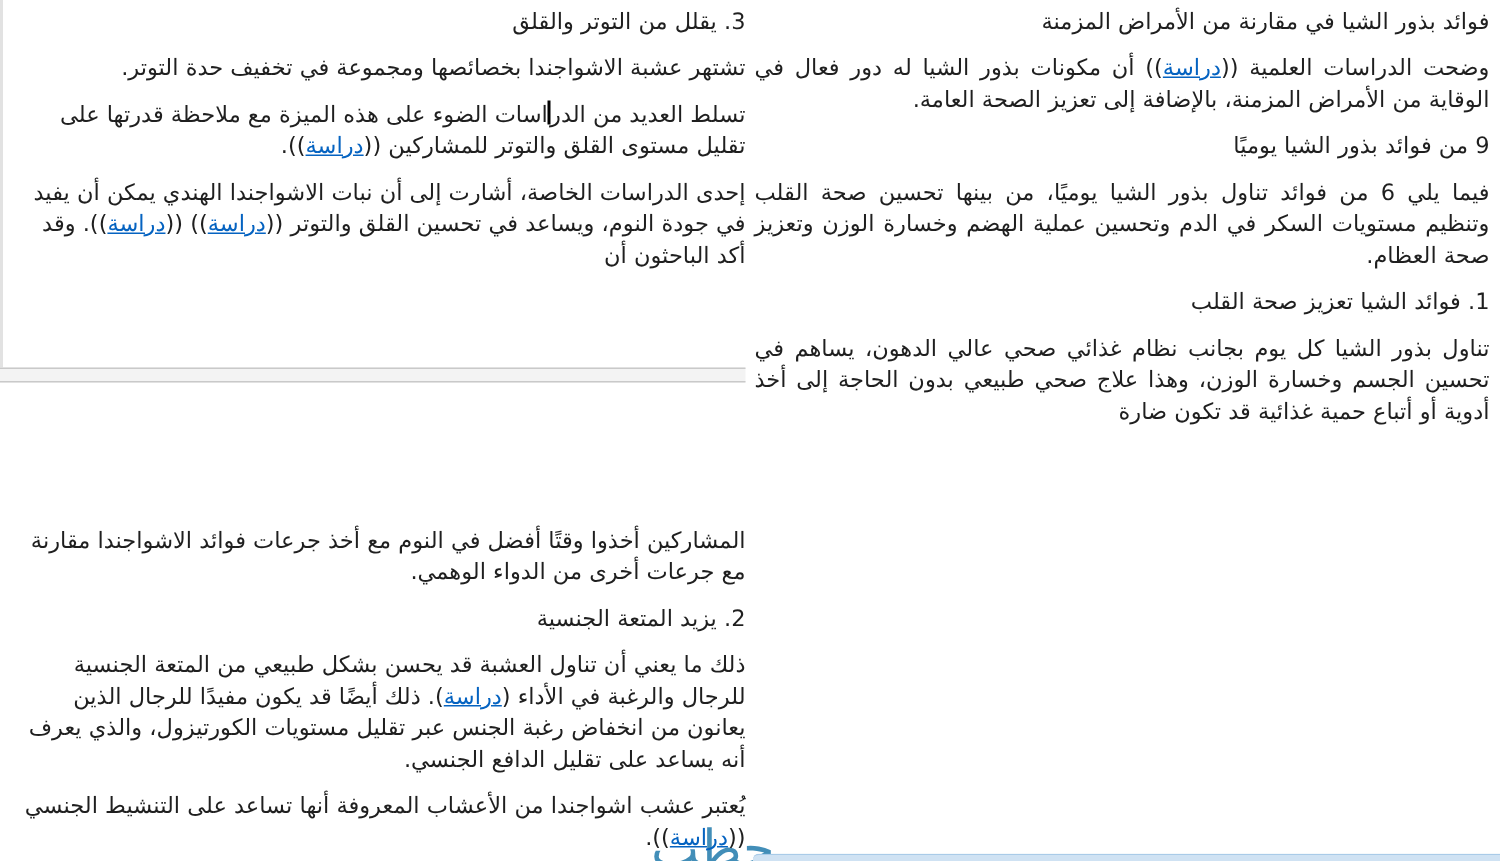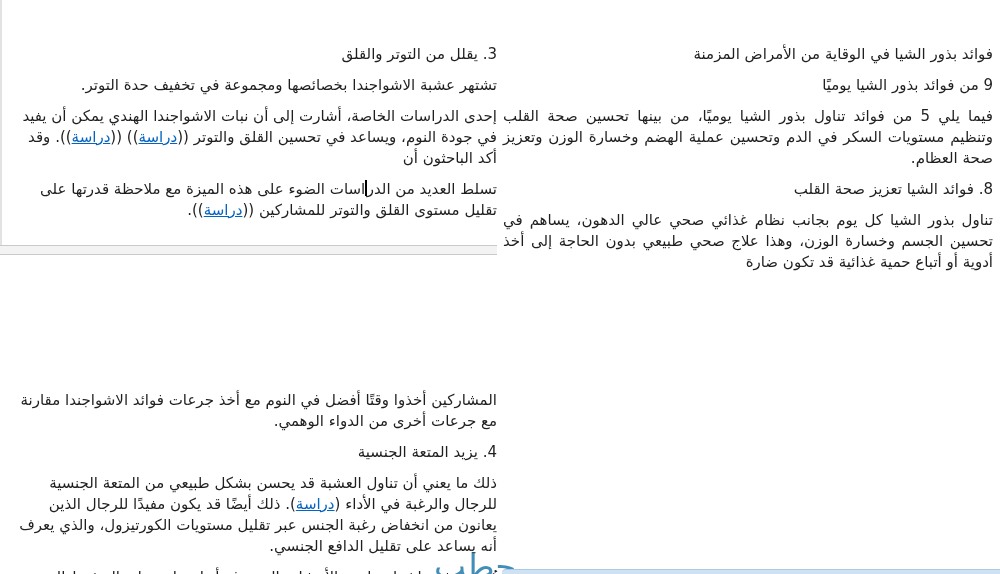--- a/index.html
+++ b/index.html
@@ -1,21 +1,21 @@
 <!DOCTYPE html>
 <html lang="ar"><head>
 <meta charset="utf-8">
 <style>
   html,body{margin:0;padding:0;}
   body{
     width:1000px;height:574px;position:relative;overflow:hidden;
     background:#ffffff;color:#1f1f1f;
     font-family:"DejaVu Sans",sans-serif;
   }
-  .page{position:absolute;direction:rtl;z-index:1;margin-top:40px;}
+  .page{position:absolute;direction:rtl;z-index:1;}
   #page-right{left:503px;top:4px;width:490px;text-align:justify;}
   #page-left-top{left:6px;top:4px;width:491px;text-align:right;}
   #page-left-bottom{left:6px;top:350px;width:491px;text-align:right;}
   .page p{margin:0 0 10px 0;font-size:15px;line-height:21px;}
   a.study-link{color:#0563c1;text-decoration:underline;cursor:pointer;}
   .caret{display:inline-block;width:1.5px;height:16px;background:#000;vertical-align:-2px;}
   .page-gap{
     position:absolute;left:0;top:245px;width:497px;height:10px;box-sizing:border-box;
     background:#f3f3f3;border-top:1px solid #c9c9c9;border-bottom:1px solid #c9c9c9;z-index:2;
   }
@@ -32,32 +32,33 @@
 </style>
 </head>
 <body>
 
 <div class="watermark">حطب</div>
 
 <div class="edge-line"></div>
 <div id="page-left-top" class="page" dir="rtl" lang="ar">
     <p>3. يقلل من التوتر والقلق</p>
     <p>تشتهر عشبة الاشواجندا بخصائصها ومجموعة في تخفيف حدة التوتر.</p>
+    <p>تسلط العديد من الدر<span class="caret"></span>اسات الضوء على هذه الميزة مع ملاحظة قدرتها على تقليل مستوى القلق والتوتر للمشاركين ((<a class="study-link">دراسة</a>)).</p>
     <p>إحدى الدراسات الخاصة، أشارت إلى أن نبات الاشواجندا الهندي يمكن أن يفيد في جودة النوم، ويساعد في تحسين القلق والتوتر ((<a class="study-link">دراسة</a>)) ((<a class="study-link">دراسة</a>)). وقد أكد الباحثون أن</p>
-    <p>تسلط العديد من الدر<span class="caret"></span>اسات الضوء على هذه الميزة مع ملاحظة قدرتها على تقليل مستوى القلق والتوتر للمشاركين ((<a class="study-link">دراسة</a>)).</p>
   </div>
 <div class="page-gap"></div>
 <div id="page-left-bottom" class="page" dir="rtl" lang="ar">
     <p>المشاركين أخذوا وقتًا أفضل في النوم مع أخذ جرعات فوائد الاشواجندا مقارنة مع جرعات أخرى من الدواء الوهمي.</p>
-    <p>4. يزيد المتعة الجنسية</p>
+    <p>2. يزيد المتعة الجنسية</p>
     <p>ذلك ما يعني أن تناول العشبة قد يحسن بشكل طبيعي من المتعة الجنسية للرجال والرغبة في الأداء (<a class="study-link">دراسة</a>). ذلك أيضًا قد يكون مفيدًا للرجال الذين يعانون من انخفاض رغبة الجنس عبر تقليل مستويات الكورتيزول، والذي يعرف أنه يساعد على تقليل الدافع الجنسي.</p>
     <p>يُعتبر عشب اشواجندا من الأعشاب المعروفة أنها تساعد على التنشيط الجنسي ((<a class="study-link">دراسة</a>)).</p>
   </div>
 
 <div id="page-right" class="page" dir="rtl" lang="ar">
-    <p>فوائد بذور الشيا في الوقاية من الأمراض المزمنة</p>
+    <p>فوائد بذور الشيا في مقارنة من الأمراض المزمنة</p>
+    <p>وضحت الدراسات العلمية ((<a class="study-link">دراسة</a>)) أن مكونات بذور الشيا له دور فعال في الوقاية من الأمراض المزمنة، بالإضافة إلى تعزيز الصحة العامة.</p>
     <p>9 من فوائد بذور الشيا يوميًا</p>
-    <p>فيما يلي 5 من فوائد تناول بذور الشيا يوميًا، من بينها تحسين صحة القلب وتنظيم مستويات السكر في الدم وتحسين عملية الهضم وخسارة الوزن وتعزيز صحة العظام.</p>
-    <p>8. فوائد الشيا تعزيز صحة القلب</p>
+    <p>فيما يلي 6 من فوائد تناول بذور الشيا يوميًا، من بينها تحسين صحة القلب وتنظيم مستويات السكر في الدم وتحسين عملية الهضم وخسارة الوزن وتعزيز صحة العظام.</p>
+    <p>1. فوائد الشيا تعزيز صحة القلب</p>
     <p>تناول بذور الشيا كل يوم بجانب نظام غذائي صحي عالي الدهون، يساهم في تحسين الجسم وخسارة الوزن، وهذا علاج صحي طبيعي بدون الحاجة إلى أخذ أدوية أو أتباع حمية غذائية قد تكون ضارة</p>
   </div>
 
 <div class="blue-strip"></div>
 
 </body></html>

